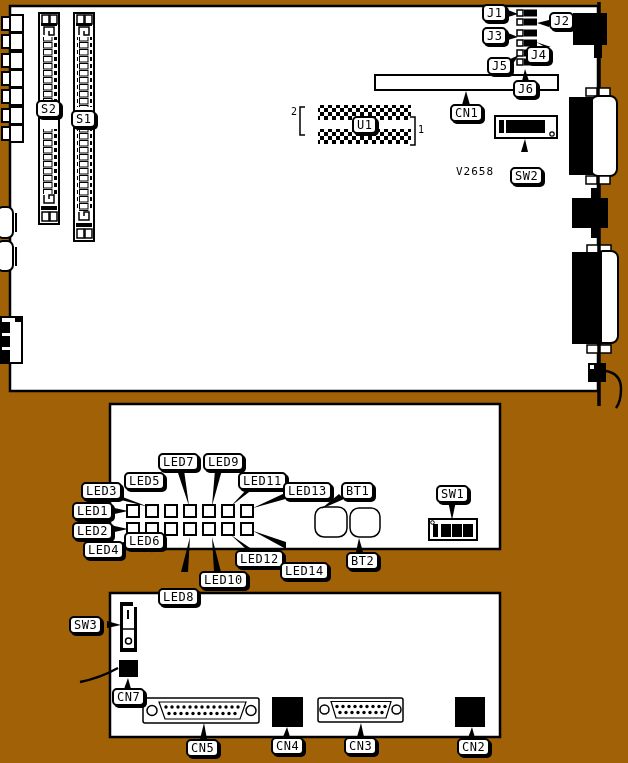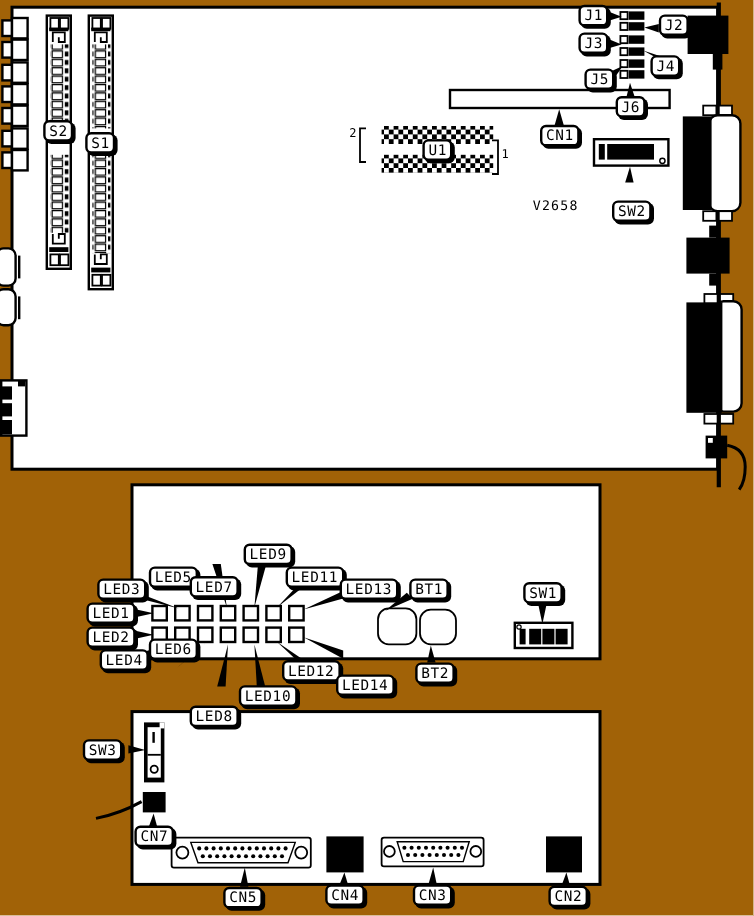--- a/index.html
+++ b/index.html
@@ -3,21 +3,21 @@
 <meta charset="utf-8">
 <style>
   html,body{margin:0;padding:0;background:#fff;}
   #stage{position:relative;width:628px;height:763px;background:#a16207;overflow:hidden;
          font-family:"DejaVu Sans Mono", monospace;}
   #art{position:absolute;left:0;top:0;z-index:1;}
   .lbl{position:absolute;z-index:5;background:#fff;border:2px solid #000;border-radius:5px;
        box-shadow:2px 2px 0 #000;font:12px/14px "DejaVu Sans Mono", monospace;
        letter-spacing:.5px;padding:0 3px;color:#000;white-space:nowrap;}
   .txt{position:absolute;z-index:4;color:#000;background:transparent;
-       font:11px/12px "DejaVu Sans Mono", monospace;letter-spacing:1px;}
+       font:11px/12px "DejaVu Sans Mono", monospace;letter-spacing:1px;margin-left:12px;}
   .pin{position:absolute;z-index:4;color:#000;font:10px/10px "DejaVu Sans Mono", monospace;}
 </style>
 </head>
 <body>
 
 <div id="stage">
 
 <svg id="art" width="628" height="763" viewBox="0 0 628 763">
   <defs>
     <pattern id="chk" width="8" height="8" patternUnits="userSpaceOnUse">
@@ -308,39 +308,39 @@
     <polygon points="200,739 207,739 204,723"></polygon>
     <polygon points="283,737 290,737 287,727"></polygon>
     <polygon points="357,737 364,737 361,723"></polygon>
     <polygon points="468,738 475,738 472,727"></polygon>
   </g>
 </svg>
 
 <div class="lbl" style="left:482px;top:4px">J1</div>
 <div class="lbl" style="left:549px;top:12px">J2</div>
 <div class="lbl" style="left:482px;top:27px">J3</div>
-<div class="lbl" style="left:542px;top:46px">J4</div>
+<div class="lbl" style="left:526px;top:46px">J4</div>
 <div class="lbl" style="left:487px;top:57px">J5</div>
 <div class="lbl" style="left:513px;top:80px">J6</div>
 <div class="lbl" style="left:450px;top:104px">CN1</div>
 <div class="lbl" style="left:510px;top:167px">SW2</div>
 <div class="lbl" style="left:36px;top:100px">S2</div>
 <div class="lbl" style="left:71px;top:110px">S1</div>
 <div class="lbl" style="left:352px;top:116px">U1</div>
 <div class="txt" style="left:444px;top:166px">V2658</div>
 <div class="pin" style="left:291px;top:107px">2</div>
 <div class="pin" style="left:418px;top:125px">1</div>
 
 <div class="lbl" style="left:72px;top:502px">LED1</div>
 <div class="lbl" style="left:72px;top:522px">LED2</div>
 <div class="lbl" style="left:81px;top:482px">LED3</div>
 <div class="lbl" style="left:83px;top:541px">LED4</div>
 <div class="lbl" style="left:124px;top:472px">LED5</div>
 <div class="lbl" style="left:124px;top:532px">LED6</div>
-<div class="lbl" style="left:158px;top:480px">LED7</div>
+<div class="lbl" style="left:158px;top:453px">LED7</div>
 <div class="lbl" style="left:158px;top:588px">LED8</div>
 <div class="lbl" style="left:203px;top:453px">LED9</div>
 <div class="lbl" style="left:199px;top:571px">LED10</div>
 <div class="lbl" style="left:238px;top:472px">LED11</div>
 <div class="lbl" style="left:235px;top:550px">LED12</div>
 <div class="lbl" style="left:283px;top:482px">LED13</div>
 <div class="lbl" style="left:280px;top:562px">LED14</div>
 <div class="lbl" style="left:341px;top:482px">BT1</div>
 <div class="lbl" style="left:346px;top:552px">BT2</div>
 <div class="lbl" style="left:436px;top:485px">SW1</div>

